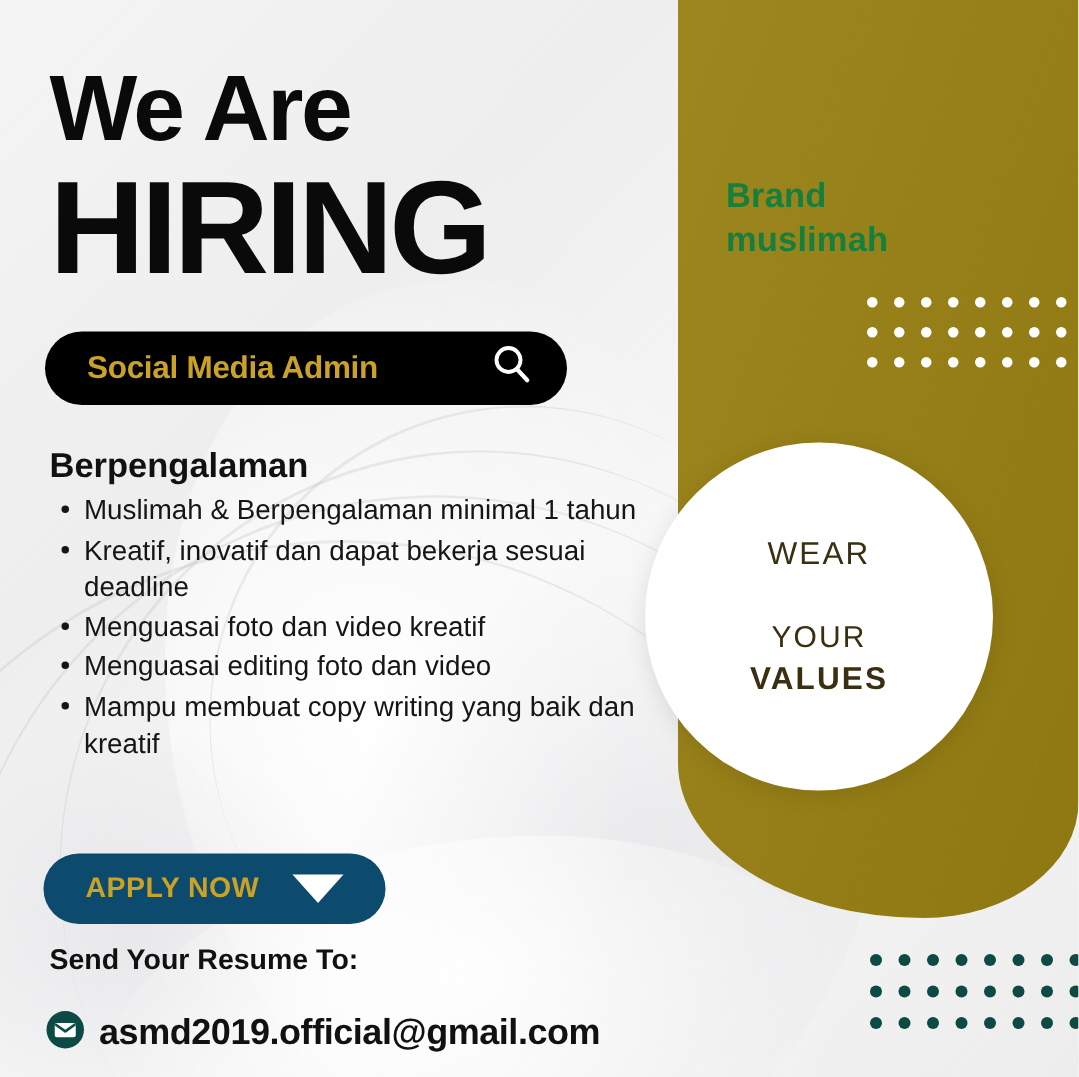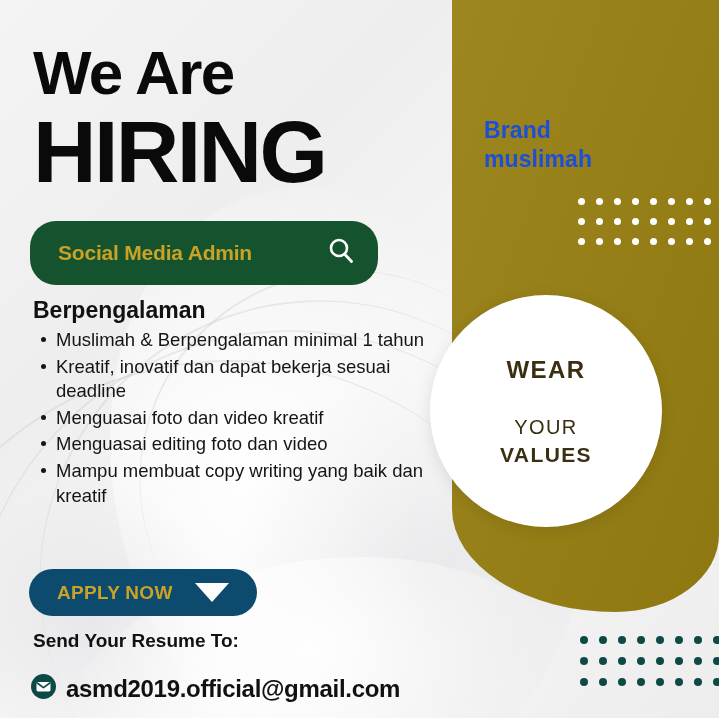--- a/index.html
+++ b/index.html
@@ -84,21 +84,21 @@
     border-bottom-left-radius: 190px 120px;
     border-bottom-right-radius: 120px 90px;
     background: linear-gradient(110deg, rgba(255,255,255,0.06) 0%, rgba(0,0,0,0.06) 100%);
   }
 
   .brand-block {
     position: absolute;
     left: 484px;
     top: 116px;
     z-index: 6;
-    color: #1d4ed8;
+    color: #15803d;
     font-size: 23px;
     font-weight: bold;
     line-height: 1.26;
     letter-spacing: 0.1px;
   }
 
   
   .dot-grid { position: absolute; display: grid; z-index: 6; }
   .dot { border-radius: 50%; }
 
@@ -131,21 +131,21 @@
     align-items: center;
     justify-content: center;
     box-shadow: 0 3px 16px rgba(0,0,0,0.10);
   }
   .values-circle .v-line {
     color: #3b2f12;
     text-align: center;
     letter-spacing: 1.4px;
     line-height: 1.32;
   }
-  .v-wear   { font-size: 24px; font-weight: bold; }
+  .v-wear   { font-size: 21px; font-weight: normal; }
   .v-your   { font-size: 20px; font-weight: normal; margin-top: 29px; }
   .v-values { font-size: 21px; font-weight: bold; }
 
   
   .headline {
     position: absolute;
     left: 33px;
     z-index: 5;
     color: #0a0a0a;
     font-weight: bold;
@@ -161,22 +161,22 @@
     font-size: 88px;
     line-height: 1;
     letter-spacing: -2.6px;
   }
 
   .search-pill {
     position: absolute;
     left: 30px;
     top: 221px;
     width: 348px;
-    height: 64px;
-    background: #14532d;
+    height: 49px;
+    background: #000000;
     border-radius: 26px;
     z-index: 5;
     display: flex;
     align-items: center;
     justify-content: space-between;
     padding: 0 22px 0 28px;
     box-sizing: border-box;
   }
   .search-pill-label {
     color: #c9a227;

